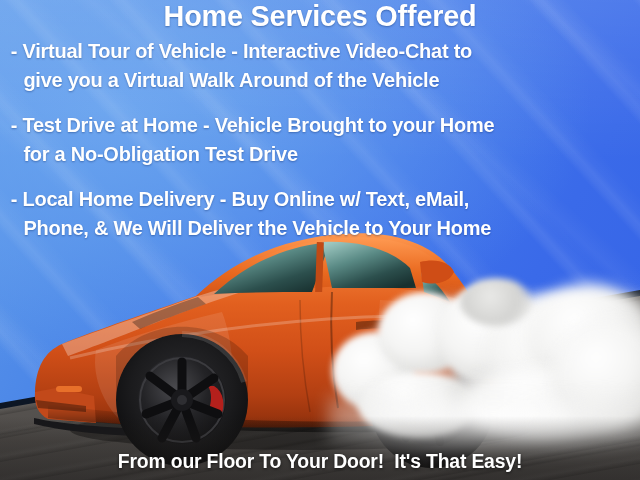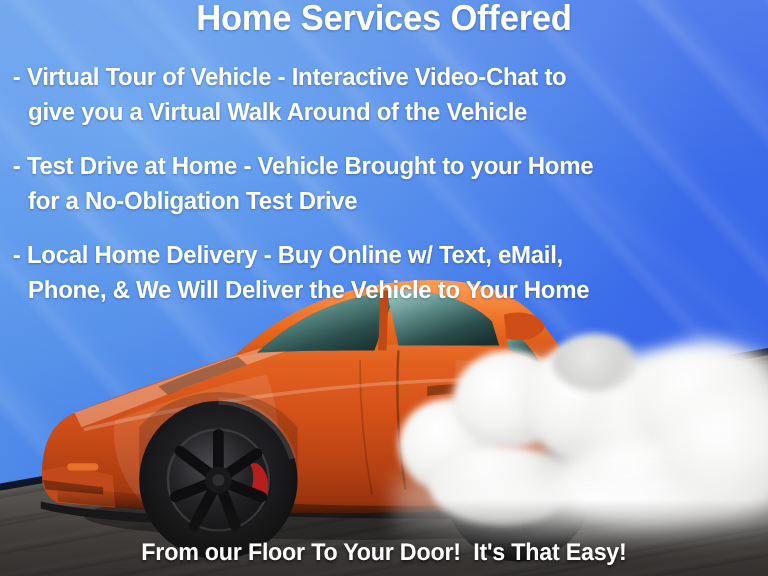--- a/index.html
+++ b/index.html
@@ -79,21 +79,21 @@
     font-size: 30px;
     line-height: 34px;
     font-weight: 700;
     letter-spacing: -0.2px;
     transform: scaleX(.96);
     text-shadow: 0 1px 2px rgba(10,40,100,.42);
   }
 
   .bullets {
     position: absolute;
-    top: 50px;
+    top: 36px;
     left: 0;
     width: 640px;
   }
   .bullet {
     color: #ffffff;
     font-size: 20.5px;
     line-height: 29px;
     font-weight: 700;
     letter-spacing: -0.25px;
     transform: scaleX(.975);

